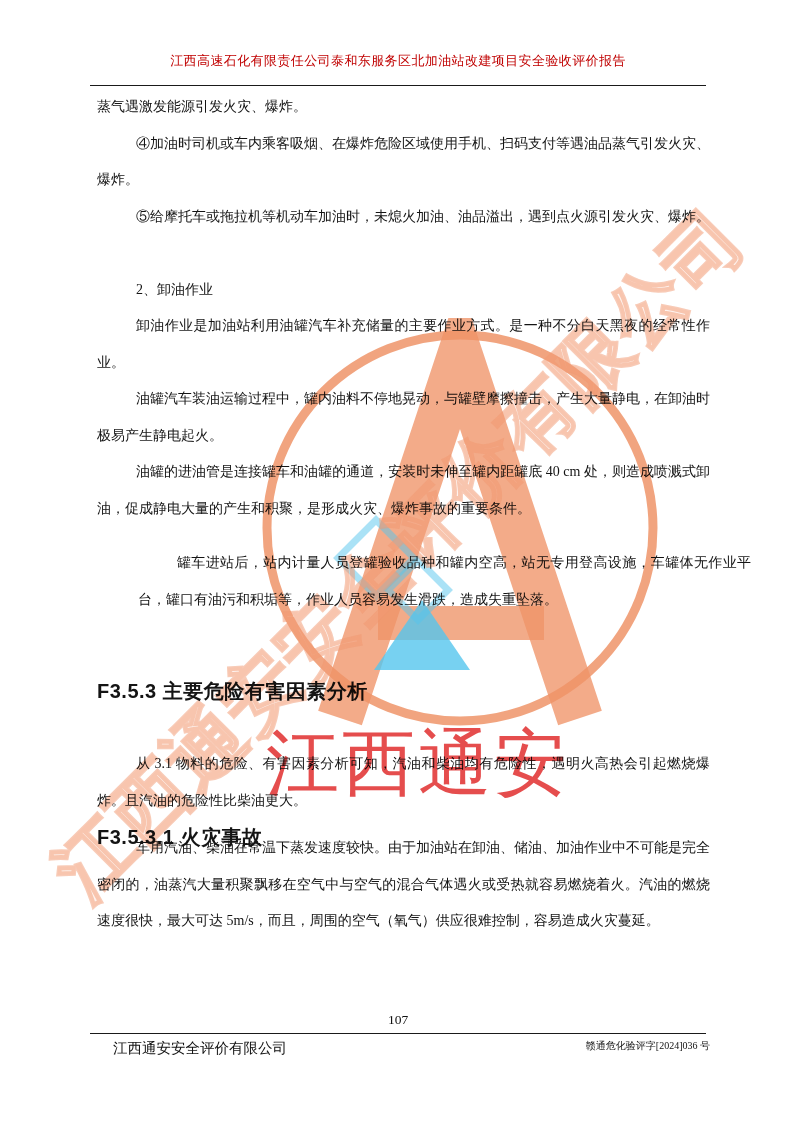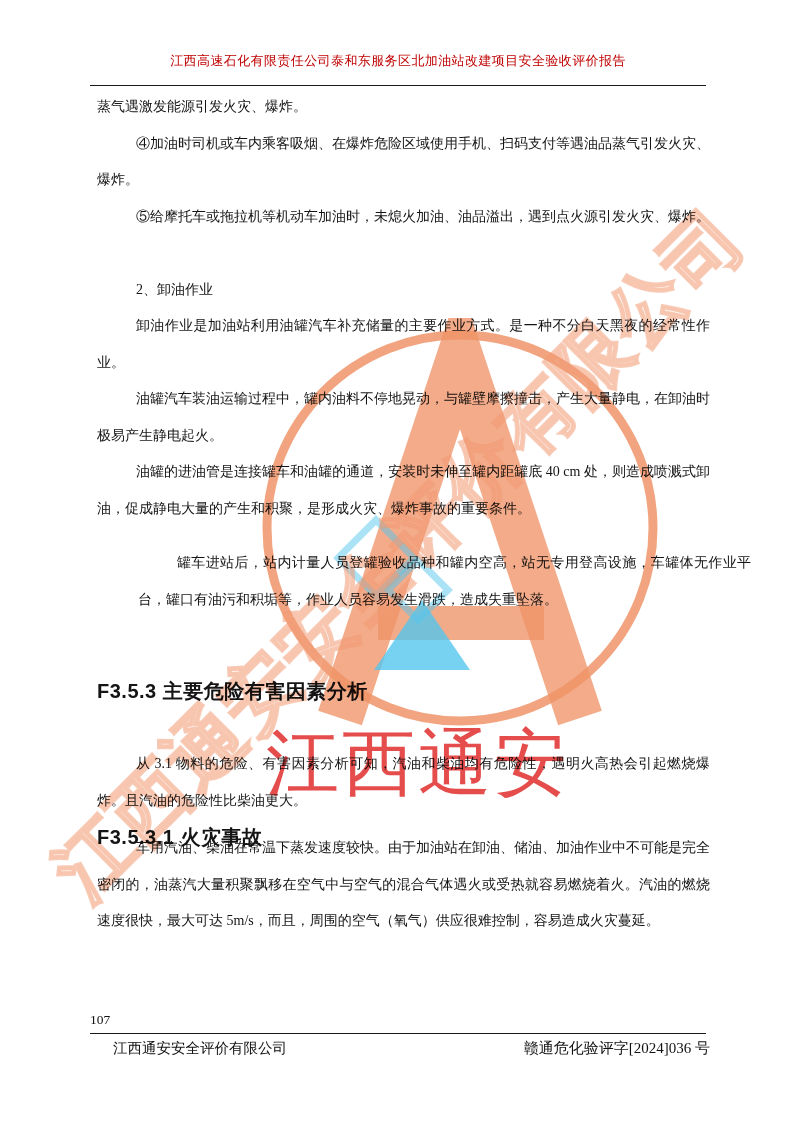--- a/index.html
+++ b/index.html
@@ -26,32 +26,32 @@
     color:#141414; font-family:"Liberation Serif", serif;
   }
   .blk.indent { text-indent:39px; }
   .blk.heading {
     font-family:"Liberation Sans", sans-serif; font-weight:700;
     font-size:20px; letter-spacing:0.5px; text-align:left;
   }
 
   
   .page-number {
-    position:absolute; top:1012px; left:90px; width:616px; text-align:left;
+    position:absolute; top:1012px; left:90px; width:616px; text-align:center;
     font-size:13.5px; color:#111;
   }
   .footer-rule {
     position:absolute; top:1033px; left:90px; width:616px; height:0;
     border-top:1.8px solid #1a1a1a;
   }
   .footer-left {
     position:absolute; top:1039px; left:113px; font-size:14.5px; color:#111;
   }
   .footer-right {
-    position:absolute; top:1039px; right:84px; font-size:15px; color:#111;
+    position:absolute; top:1039px; right:84px; font-size:10px; color:#111;
   }
 
   
   .wm {
     position:absolute; inset:0; pointer-events:none; z-index:3;
     mix-blend-mode:multiply;
   }
   .wm-diagonal {
     position:absolute; left:400px; top:555px; white-space:nowrap;
     transform:translate(-50%,-50%) rotate(-45deg);

